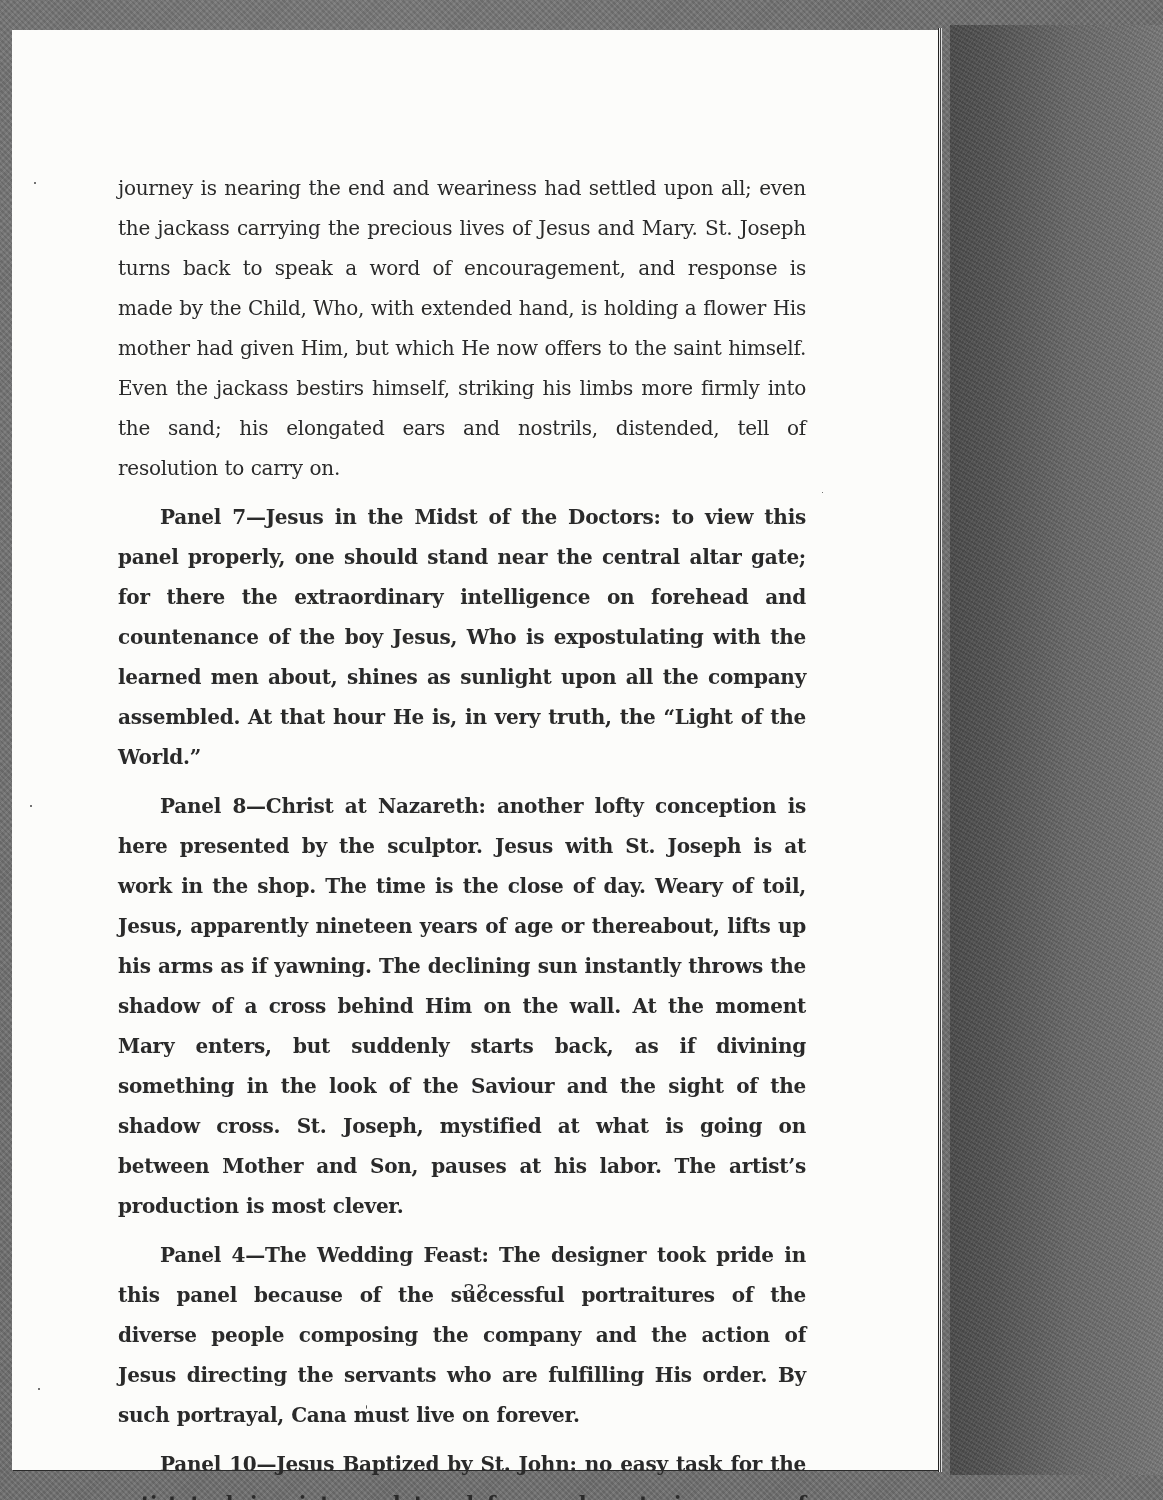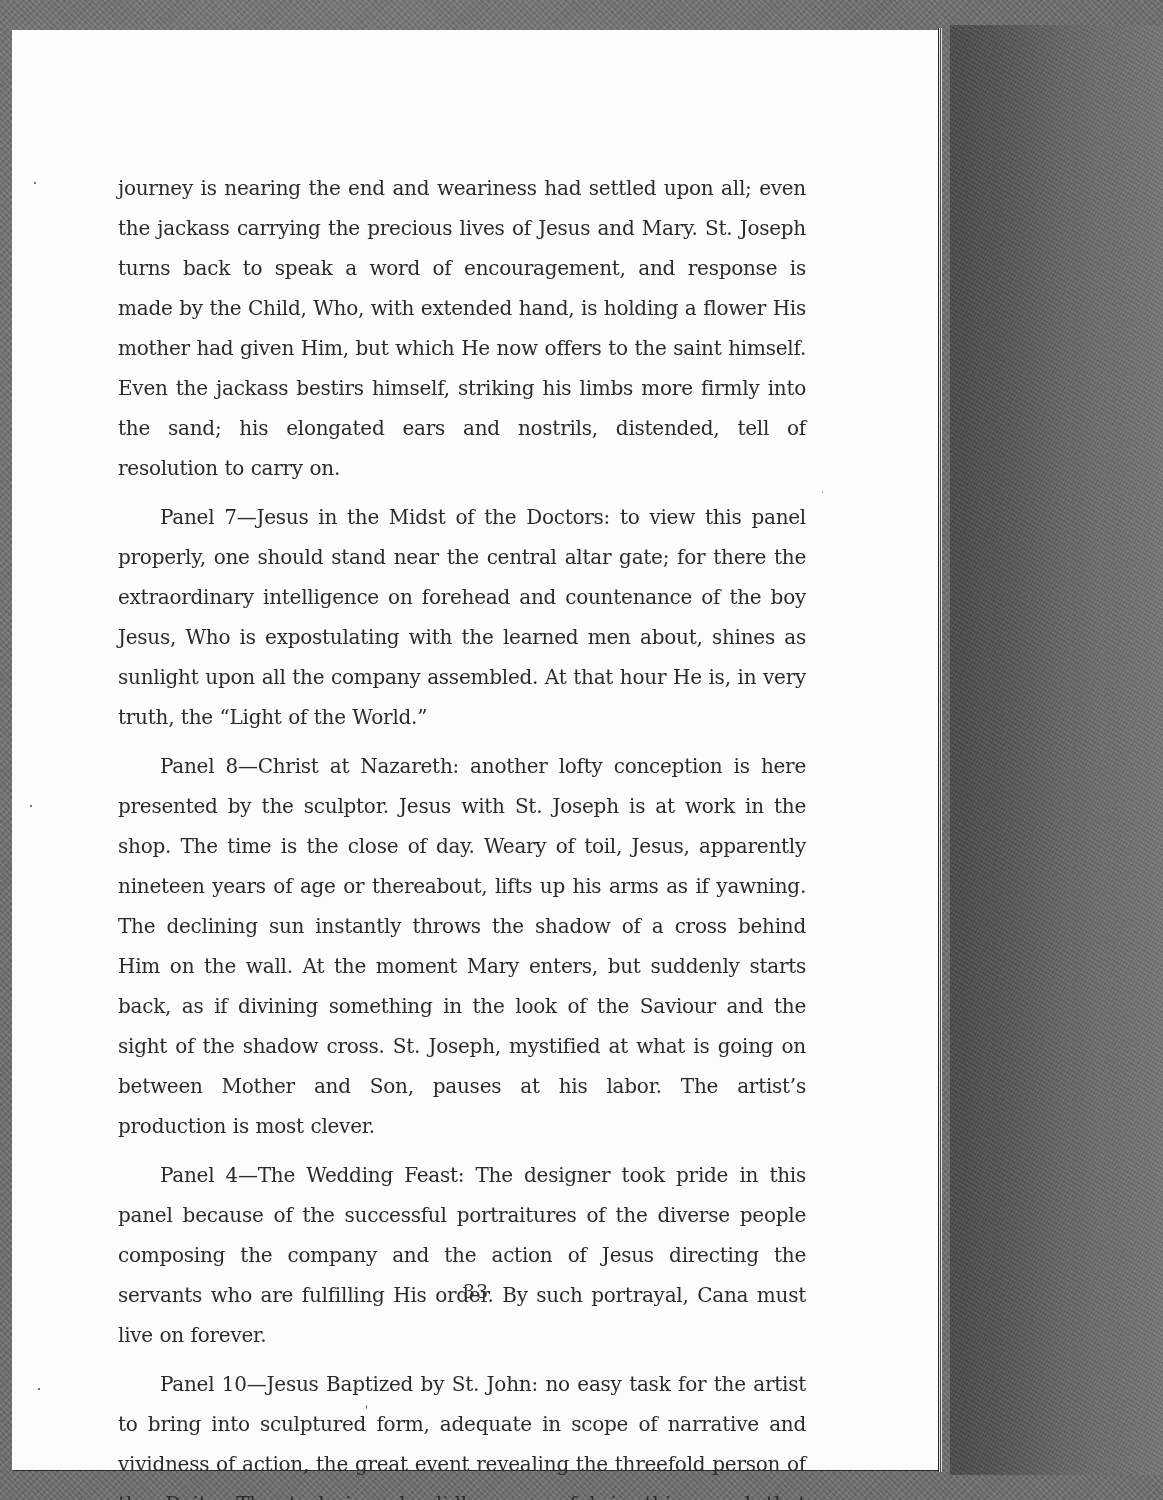--- a/index.html
+++ b/index.html
@@ -69,20 +69,21 @@
       word-spacing: 0.5px;
       text-align: justify;
       hyphens: none;
     }
     .text-block p {
       margin: 0 0 9px 0;
       text-indent: 0;
     }
     .text-block p.indent {
       text-indent: 42px;
+      font-weight: bold;
     }
     .page-number {
       position: absolute;
       left: 0;
       top: 1280px;
       width: 928px;
       text-align: center;
       box-sizing: border-box;
       font-size: 19px;
       color: #333;

